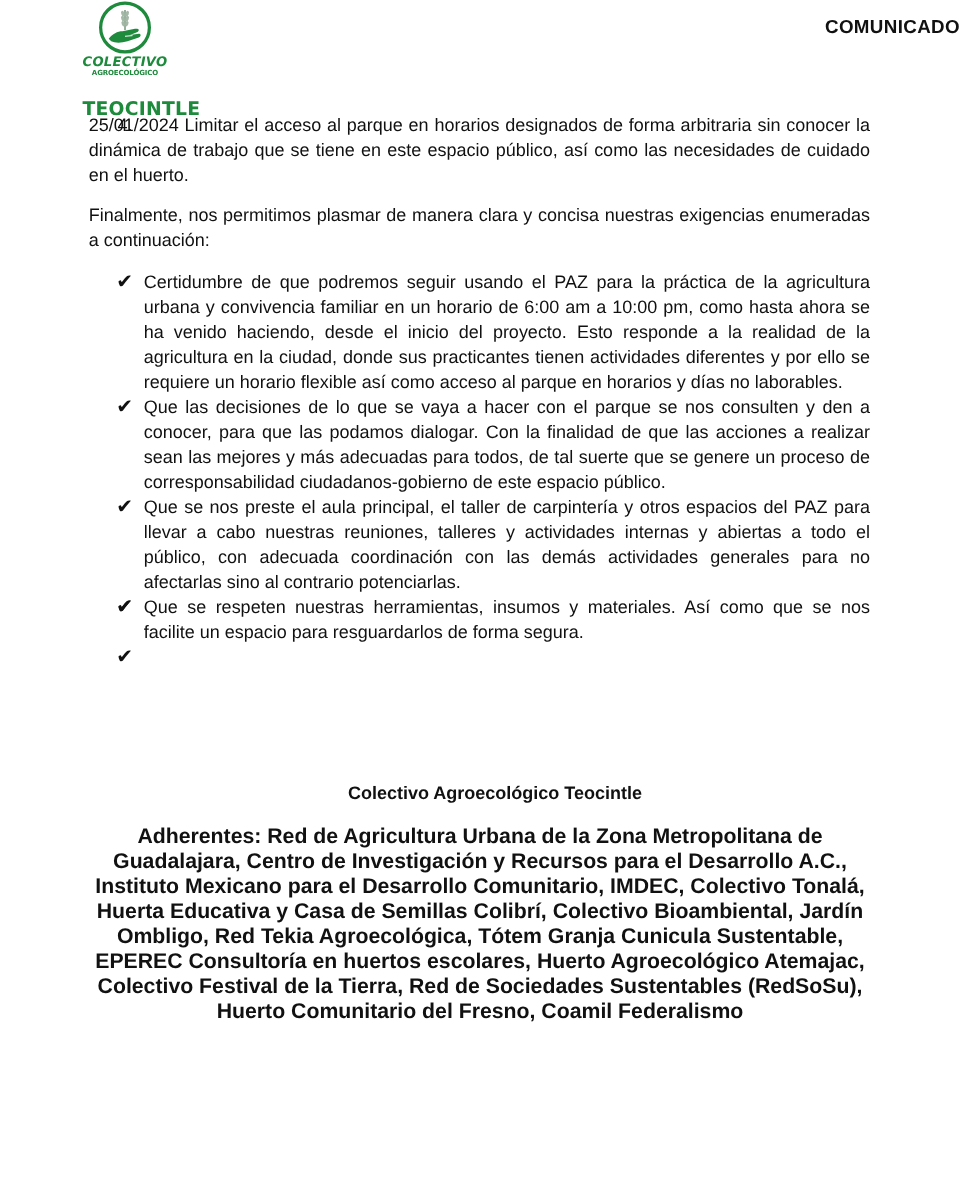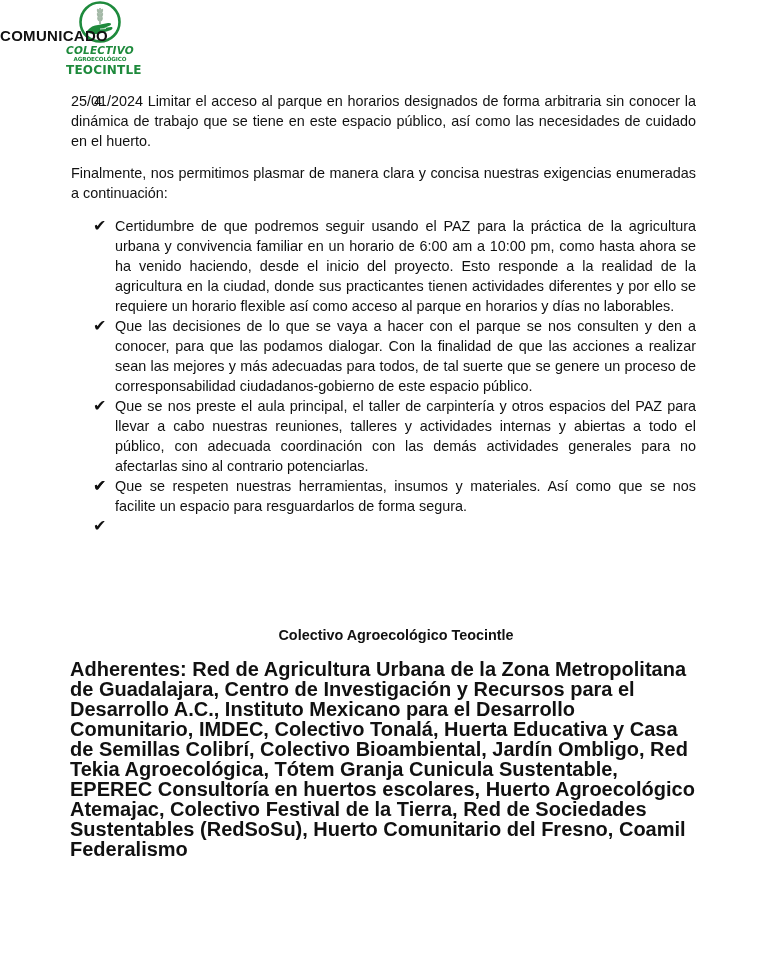--- a/index.html
+++ b/index.html
@@ -29,28 +29,28 @@
     }
     .logo-text {
       font-family: "DejaVu Sans", sans-serif;
       font-weight: bold;
       color: #1e8a3c;
       line-height: 1;
       text-align: center;
     }
     .logo-l1 { font-size: 10.5px; letter-spacing: 0.2px; margin-top: 1px; font-style: italic; }
     .logo-l2 { font-size: 5.6px; letter-spacing: -0.1px; margin-top: 1px; }
-    .logo-l3 { font-size: 12px; letter-spacing: 0.2px; margin-top: 2px; }
+    .logo-l3 { font-size: 15px; letter-spacing: 0.2px; margin-top: 18px; }
 
     .title {
       position: absolute;
       left: 0;
       right: 0;
-      top: 27px;
-      text-align: left;
+      top: 13px;
+      text-align: right;
       font-weight: bold;
       font-size: 15px;
       letter-spacing: 0.3px;
     }
 
     .content {
       position: absolute;
       left: 71px;
       width: 625px;
       font-size: 14.4px;
@@ -102,23 +102,23 @@
       text-align: center;
       font-weight: bold;
       font-size: 14.4px;
       padding-left: 24px;
     }
     .adherents {
       position: absolute;
       left: 70px;
       width: 628px;
       top: 659px;
-      text-align: left;
+      text-align: center;
       font-weight: bold;
-      font-size: 20px;
+      font-size: 17px;
       line-height: 20px;
     }
   </style>
 </head>
 <body>
 
 <div class="logo">
   <svg width="44" height="44" viewBox="0 0 44 44">
     <circle cx="22" cy="22" r="19.5" fill="none" stroke="#1e8a3c" stroke-width="2.6"></circle>
 

